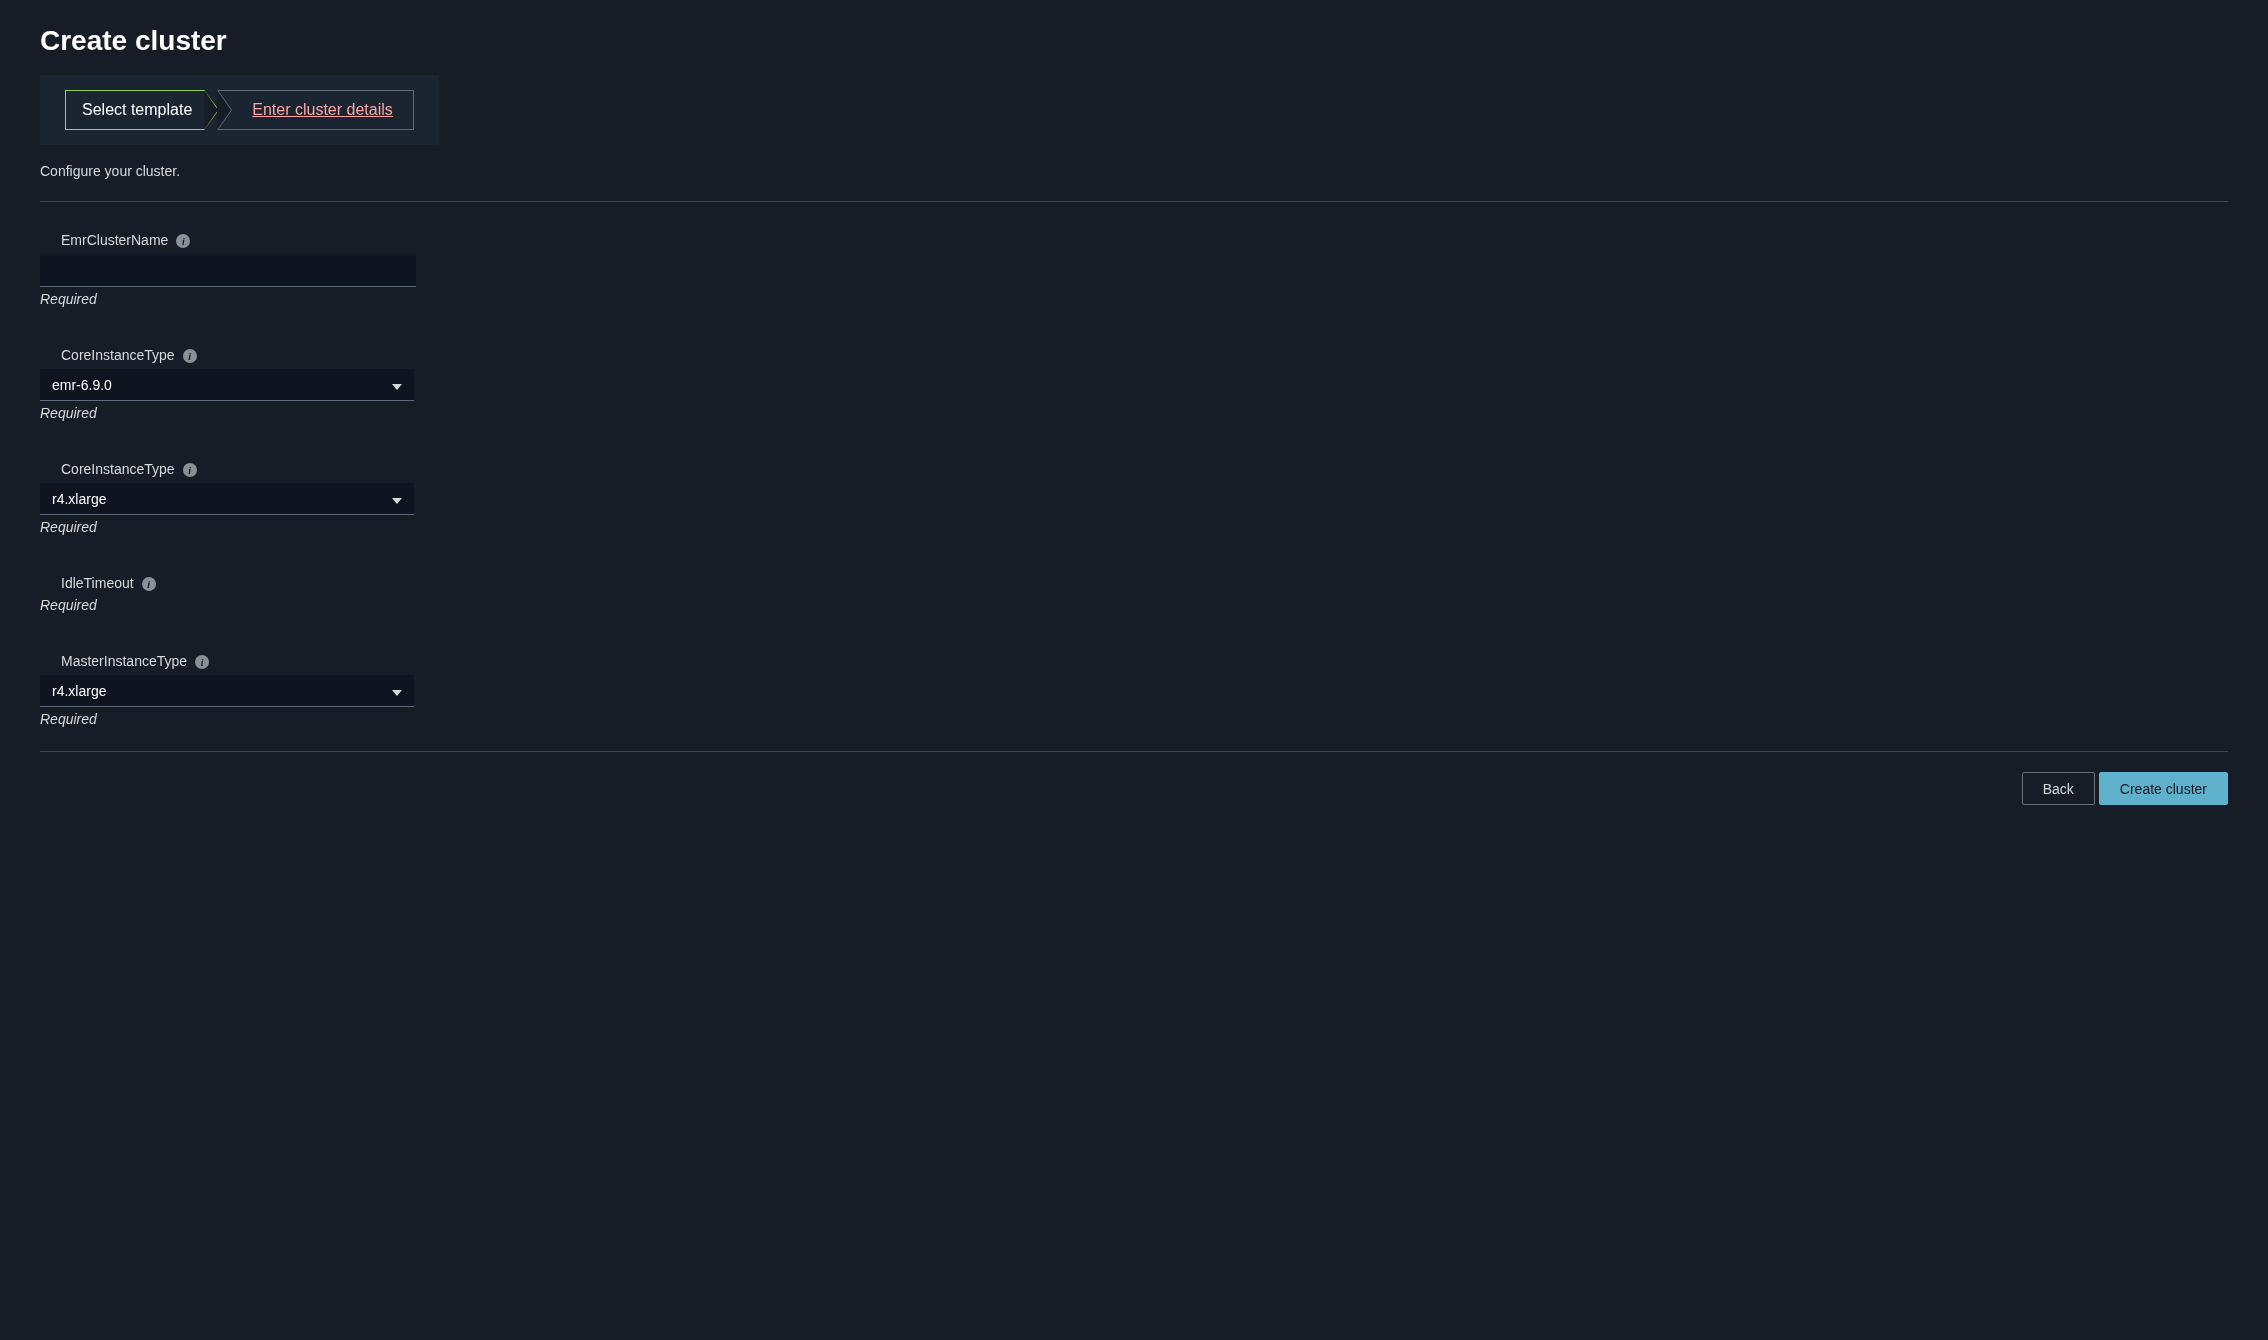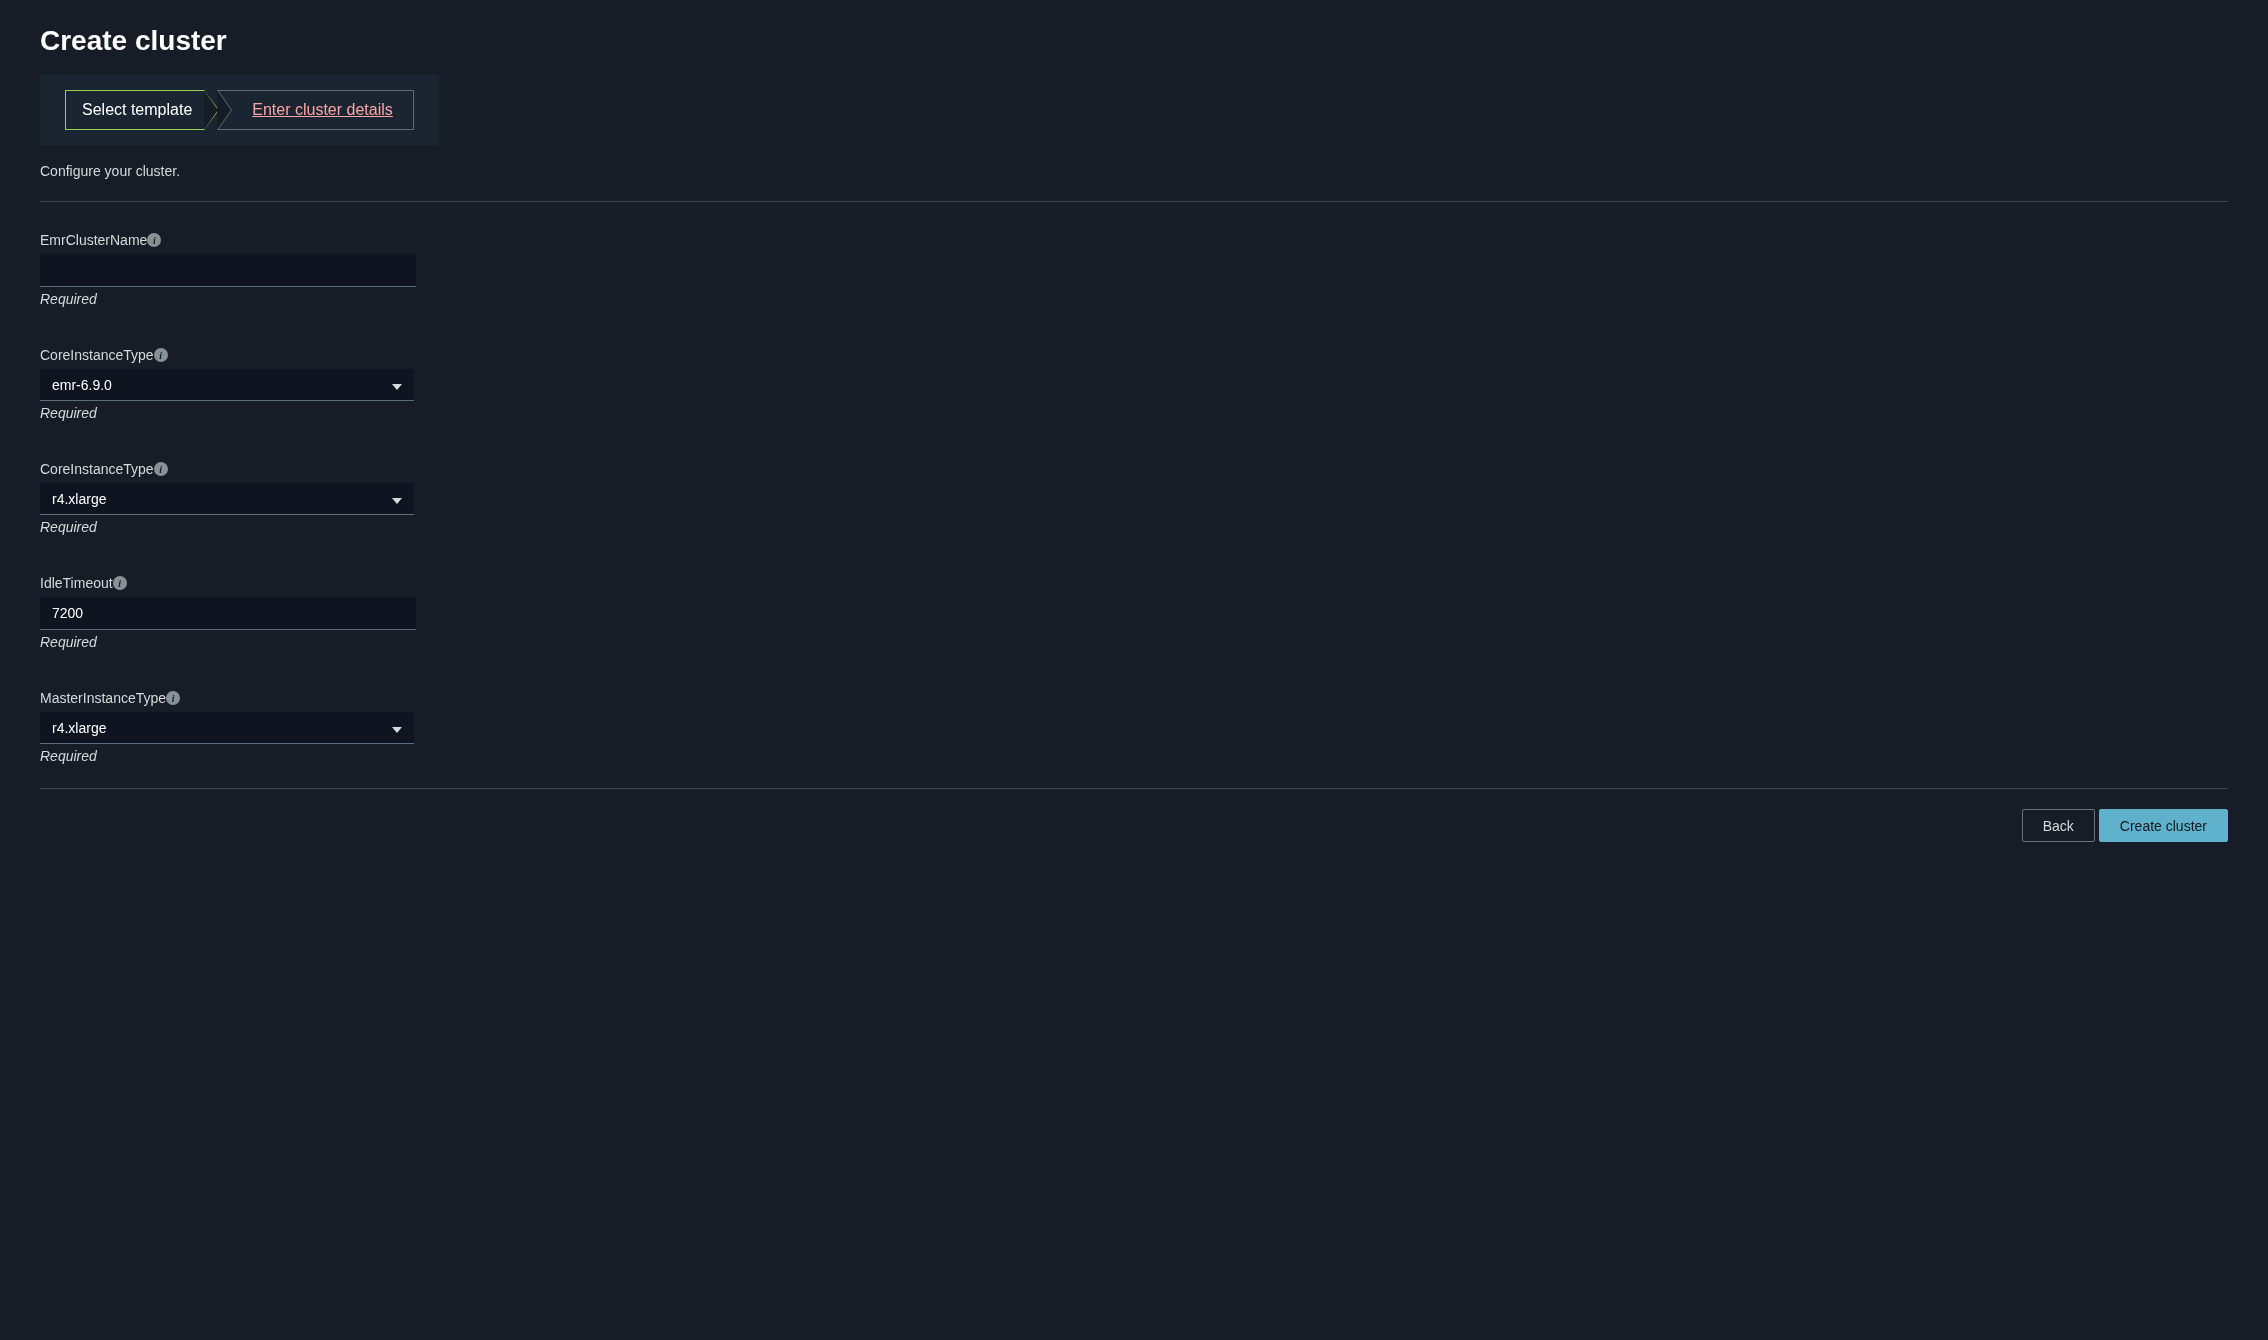--- a/index.html
+++ b/index.html
@@ -110,22 +110,24 @@
       margin: 0 0 10px 0;
     }
     .form-section {
       padding-top: 20px;
     }
     .form-field {
       margin-bottom: 40px;
     }
     .field-label-row {
       display: flex;
-      align-items: center;
+      align-items: flex-end;
+      gap: 8px;
       margin-bottom: 6px;
+      margin-left: 21px;
     }
     .field-label {
       font-size: 14px;
       color: #d5dbdb;
     }
     .info-icon {
       width: 14px;
       height: 14px;
       border-radius: 50%;
       background-color: #879196;
@@ -281,21 +283,20 @@
       </span>
     </div>
     <div class="required-text">Required</div>
   </div>
 
   <div class="form-field">
     <div class="field-label-row">
       <span class="field-label">IdleTimeout</span>
       <span class="info-icon">i</span>
     </div>
-    <input type="text" class="text-input" value="7200" style="">
     <div class="required-text">Required</div>
   </div>
 
   <div class="form-field" style="margin-bottom: 0;">
     <div class="field-label-row">
       <span class="field-label">MasterInstanceType</span>
       <span class="info-icon">i</span>
     </div>
     <div class="select-wrapper">
       <select class="select-input">

